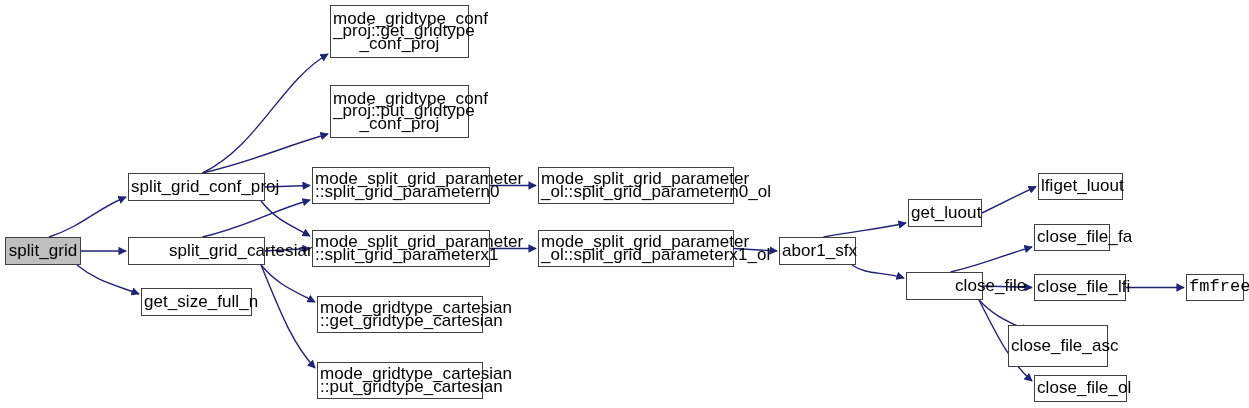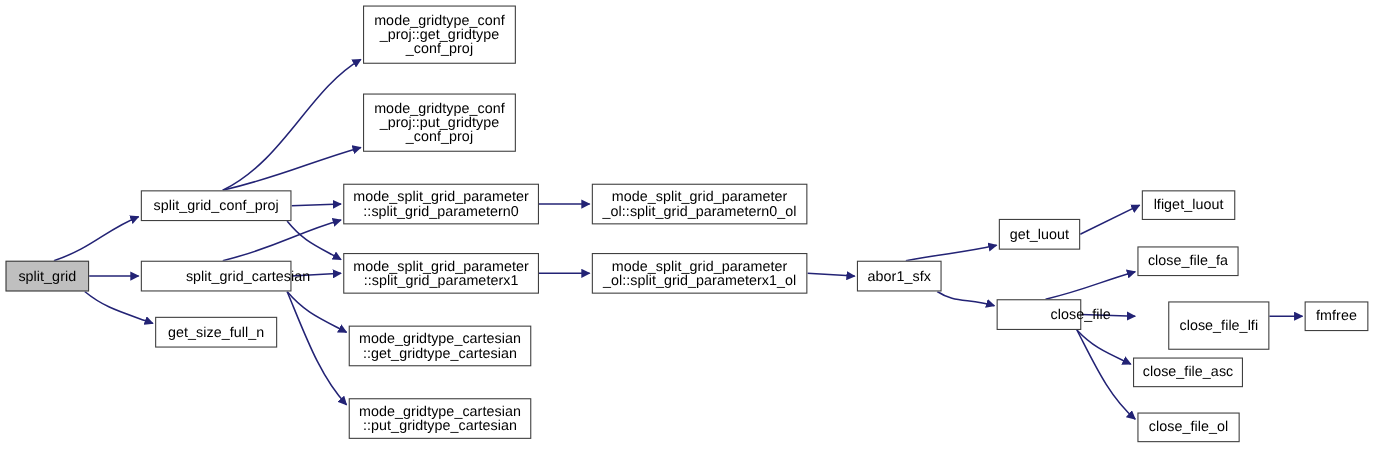--- a/index.html
+++ b/index.html
@@ -22,21 +22,21 @@
     width: 1249px;
     height: 408px;
     pointer-events: none;
   }
   .node {
     position: absolute;
     box-sizing: border-box;
     border: 1px solid #404040;
     background: #ffffff;
     color: #000000;
-    font-size: 13px;
+    font-size: 17px;
     line-height: 12.6px;
     text-align: center;
     display: flex;
     align-items: center;
     justify-content: center;
     white-space: pre;
     letter-spacing: 0.05px;
     z-index: 2;
   }
   .node.current {
@@ -106,20 +106,20 @@
       <div class="node" style="left: 317px; top: 362px; width: 166px; height: 37px;"><span class="node-label">mode_gridtype_cartesian
 ::put_gridtype_cartesian</span></div>
       <div class="node" style="left: 538px; top: 167px; width: 196px; height: 37px;"><span class="node-label">mode_split_grid_parameter
 _ol::split_grid_parametern0_ol</span></div>
       <div class="node" style="left: 538px; top: 230px; width: 196px; height: 37px;"><span class="node-label">mode_split_grid_parameter
 _ol::split_grid_parameterx1_ol</span></div>
       <div class="node" style="left: 779px; top: 237px; width: 77px; height: 28px;"><span class="node-label">abor1_sfx</span></div>
       <div class="node" style="left: 908px; top: 199px; width: 74px; height: 28px;"><span class="node-label">get_luout</span></div>
       <div class="node" style="left: 906px; top: 272px; width: 77px; height: 28px; padding-left: 46px;"><span class="node-label">close_file</span></div>
       <div class="node" style="left: 1038px; top: 173px; width: 85px; height: 27px;"><span class="node-label">lfiget_luout</span></div>
-      <div class="node" style="left: 1034px; top: 224px; width: 92px; height: 27px;"><span class="node-label">close_file_fa</span></div>
-      <div class="node" style="left: 1034px; top: 274px; width: 92px; height: 44px; margin-left: 28px;"><span class="node-label">close_file_lfi</span></div>
-      <div class="node" style="left: 1030px; top: 325px; width: 100px; height: 27px;"><span class="node-label">close_file_asc</span></div>
+      <div class="node" style="left: 1034px; top: 224px; width: 76px; height: 27px;"><span class="node-label">close_file_fa</span></div>
+      <div class="node" style="left: 1034px; top: 274px; width: 92px; height: 27px;"><span class="node-label">close_file_lfi</span></div>
+      <div class="node" style="left: 1008px; top: 325px; width: 100px; height: 42px;"><span class="node-label">close_file_asc</span></div>
       <div class="node" style="left: 1034px; top: 375px; width: 93px; height: 27px;"><span class="node-label">close_file_ol</span></div>
-      <div class="node" style="left: 1186px; top: 274px; width: 58px; height: 27px;"><span class="node-label">fmfree</span></div>
+      <div class="node" style="left: 1186px; top: 274px; width: 58px; height: 27px; font-family: Liberation Mono, monospace;"><span class="node-label">fmfree</span></div>
     </div>
 
 </div>
 
 </body></html>

